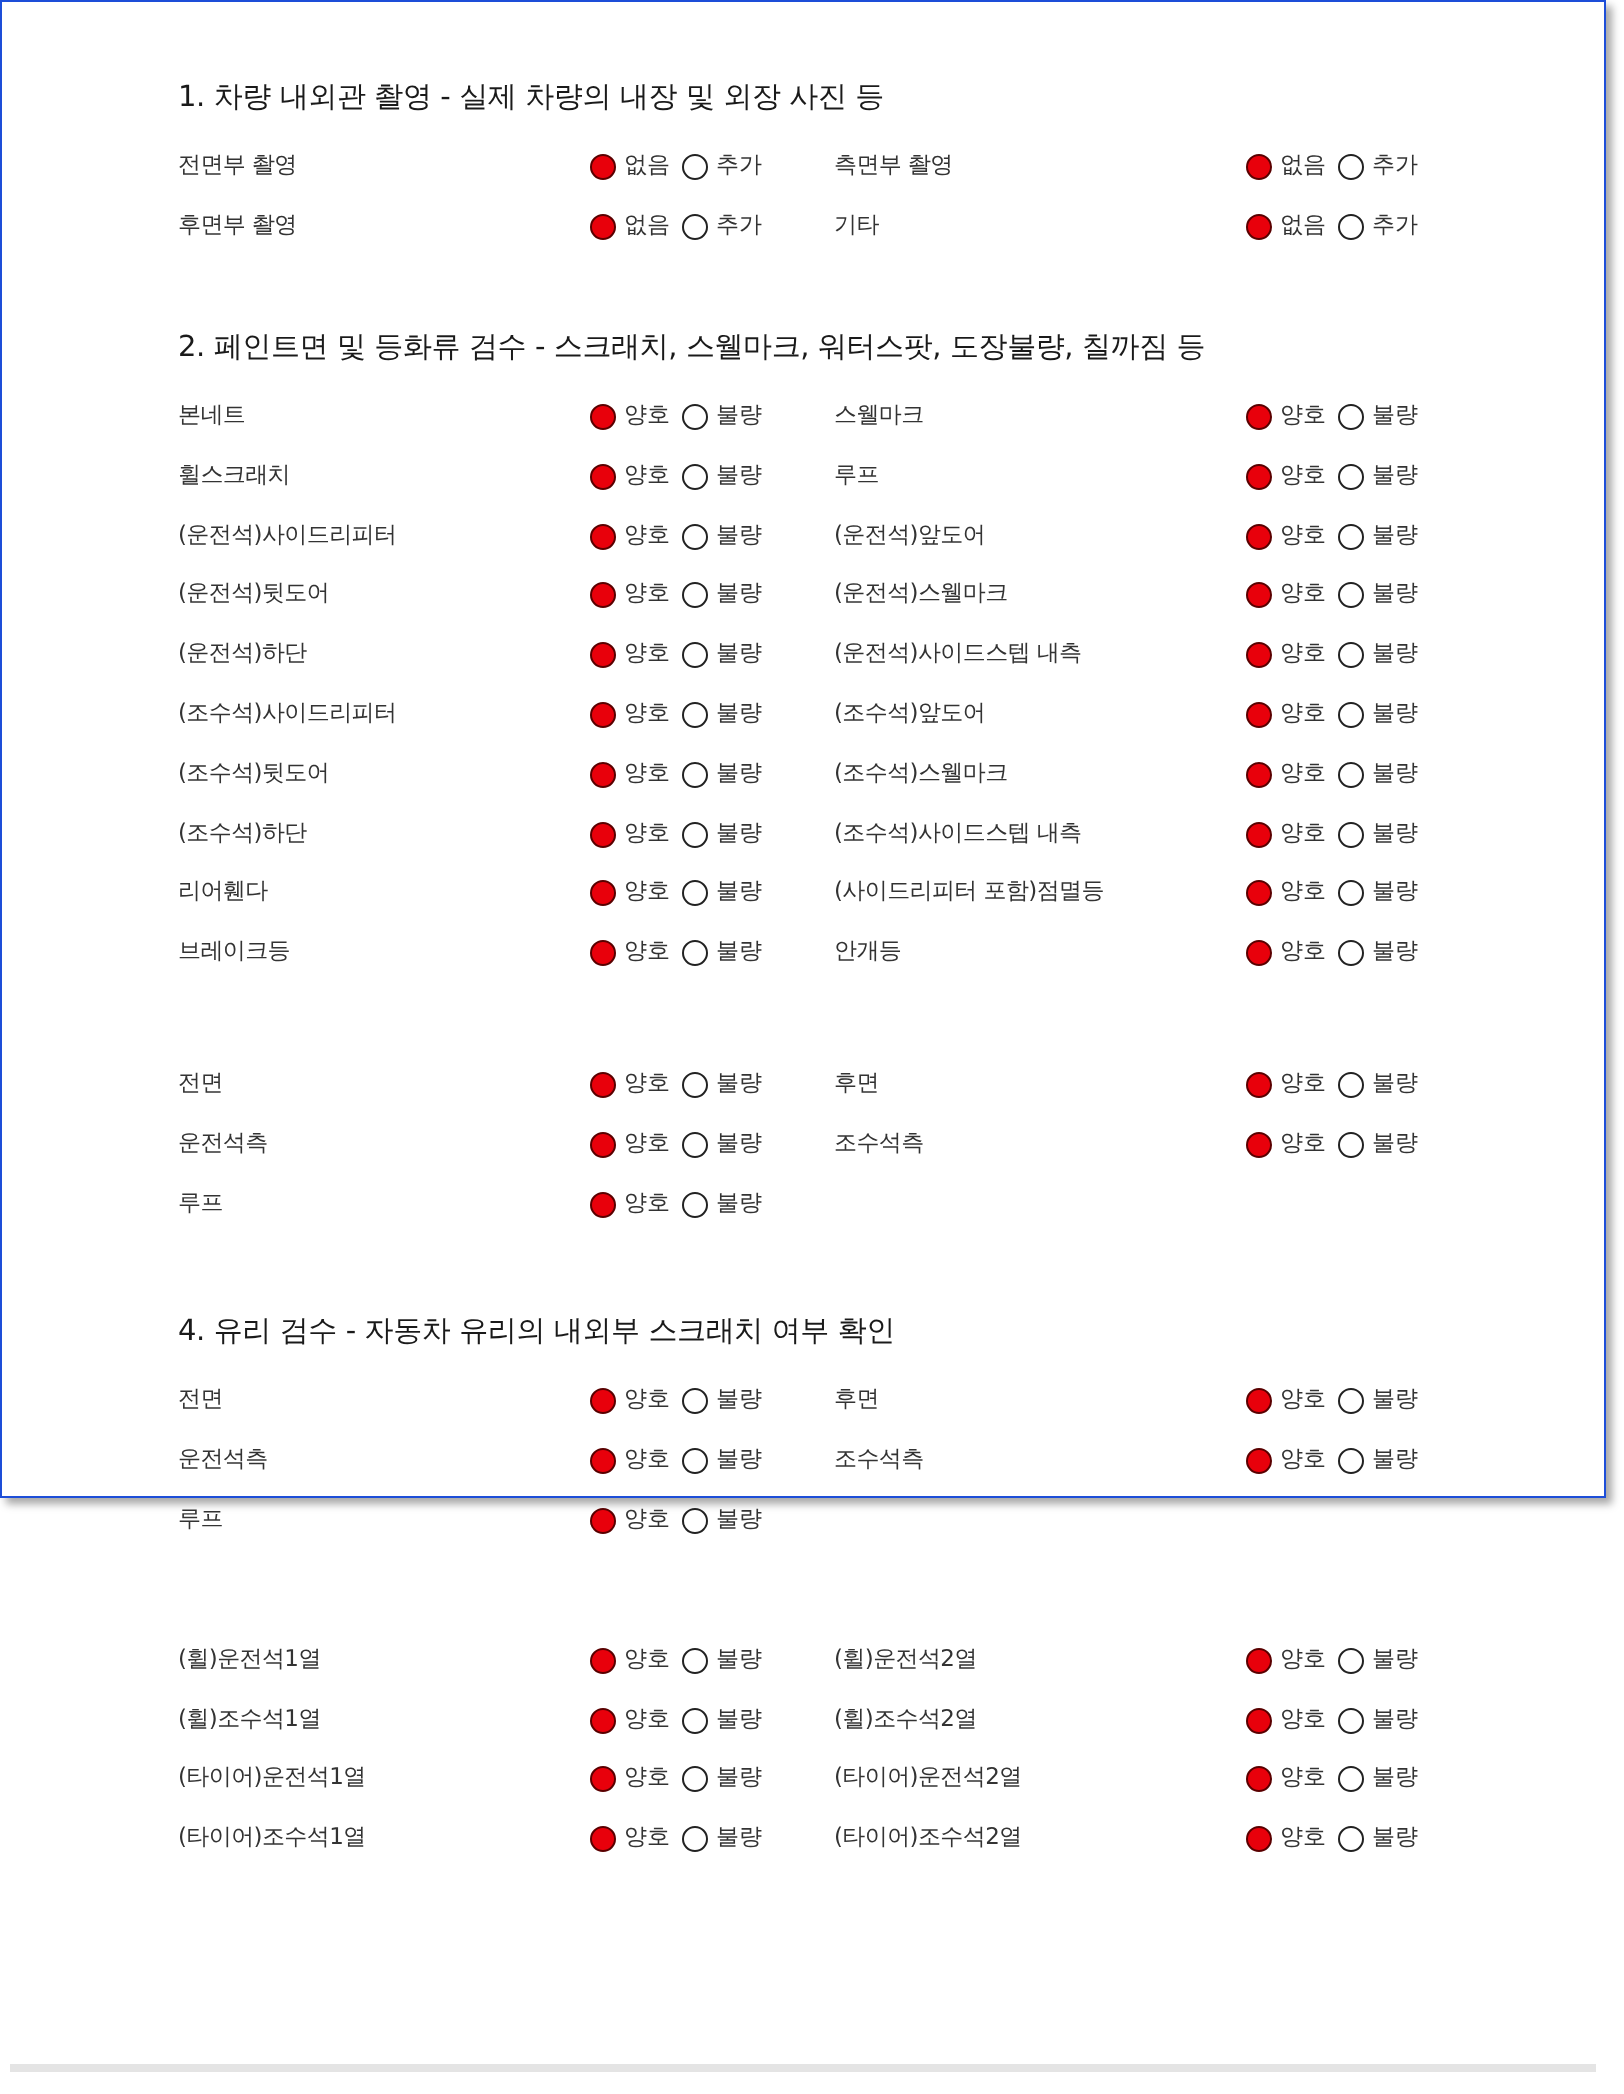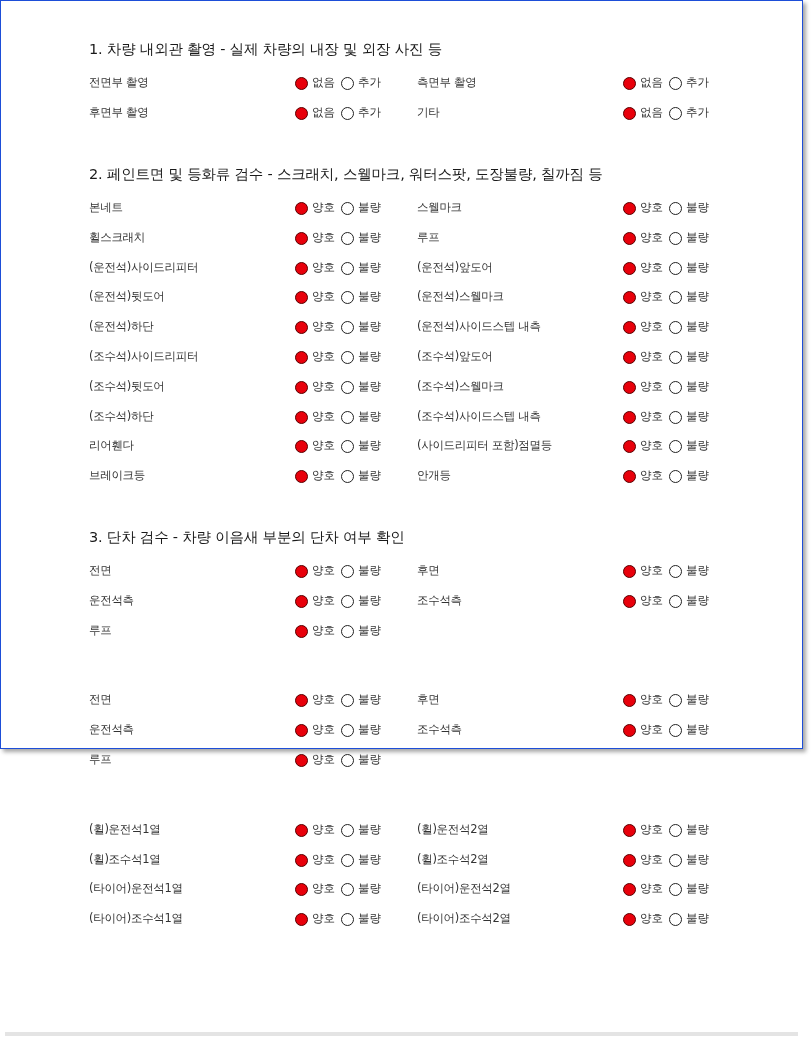--- a/index.html
+++ b/index.html
@@ -252,21 +252,20 @@
               <span class="radio on"></span>
               <span class="opt-label">양호</span>
               <span class="radio off"></span>
               <span class="opt-label">불량</span>
             </span>
           </div>
         </div>
       </div>
       <div style="height: 36px;"></div>
       <div class="section">
-        <div class="section-title">3. 단차 검수 - 차량 이음새 부분의 단차 여부 확인</div>
         <div class="grid">
           <div class="item">
             <span class="label">전면</span>
             <span class="opts">
               <span class="radio on"></span>
               <span class="opt-label">양호</span>
               <span class="radio off"></span>
               <span class="opt-label">불량</span>
             </span>
           </div>
@@ -303,20 +302,21 @@
               <span class="radio on"></span>
               <span class="opt-label">양호</span>
               <span class="radio off"></span>
               <span class="opt-label">불량</span>
             </span>
           </div>
         </div>
       </div>
       <div style="height: 40px;"></div>
       <div class="section">
+        <div class="section-title">4. 유리 검수 - 자동차 유리의 내외부 스크래치 여부 확인</div>
         <div class="grid">
           <div class="item">
             <span class="label">전면</span>
             <span class="opts">
               <span class="radio on"></span>
               <span class="opt-label">양호</span>
               <span class="radio off"></span>
               <span class="opt-label">불량</span>
             </span>
           </div>

